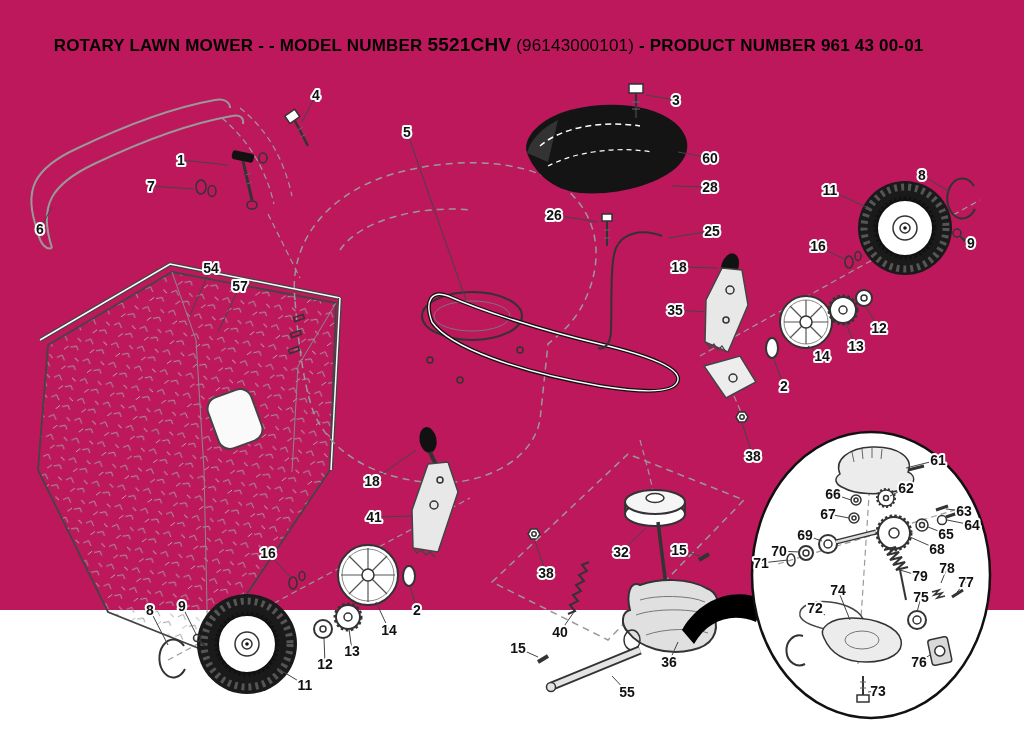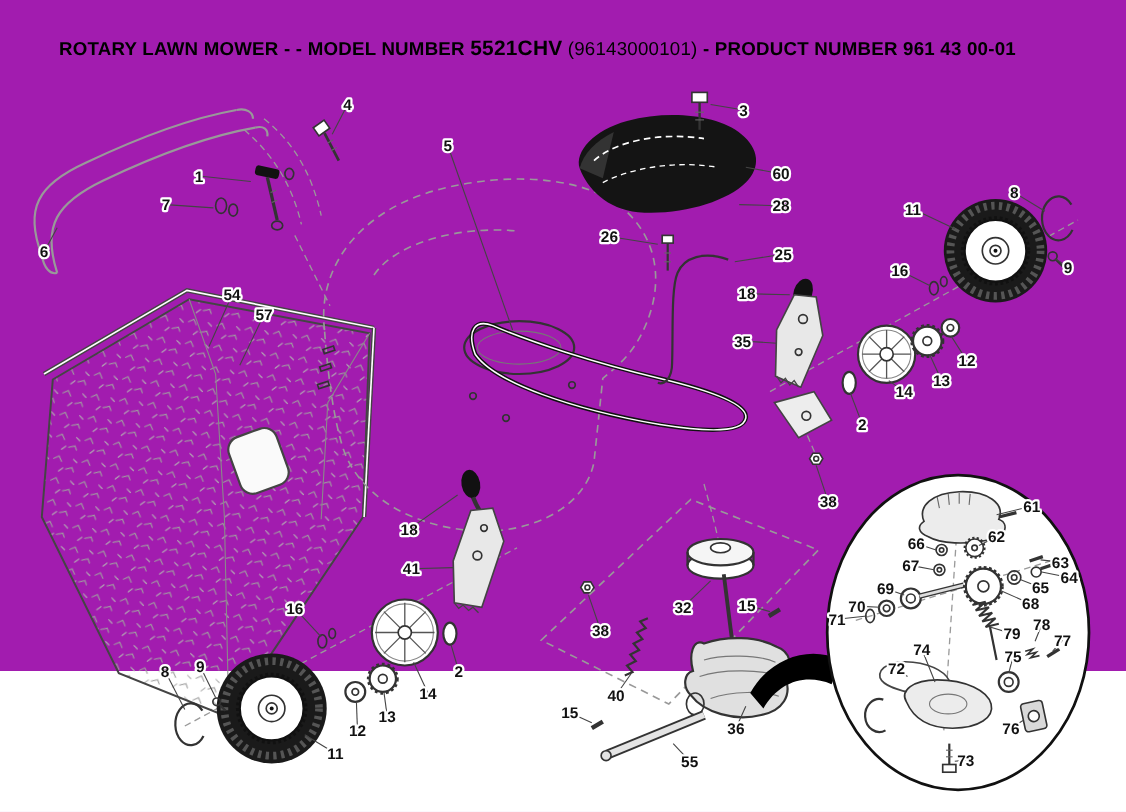--- a/index.html
+++ b/index.html
@@ -1,17 +1,17 @@
 <!DOCTYPE html>
 <html><head>
 <meta charset="utf-8">
 <style>
   *{margin:0;padding:0;box-sizing:border-box}
   html,body{width:1024px;height:738px;background:#fff;overflow:hidden}
-  .page{position:relative;width:1024px;height:610px;background:#a21caf;font-family:"Liberation Sans",sans-serif;color:#000}
+  .page{position:relative;width:1024px;height:610px;background:#be185d;font-family:"Liberation Sans",sans-serif;color:#000}
   .title{position:absolute;left:34px;top:14px;font-size:17px;font-weight:700;white-space:pre;letter-spacing:.2px}
   .title .model{font-size:19px;font-weight:800}
   .title .serial{font-weight:400}
   svg.diagram{position:absolute;left:0;top:0;width:1024px;height:738px}
   .callout{font-family:"Liberation Sans",sans-serif;font-size:14px;font-weight:600;fill:#111;
            text-anchor:middle;dominant-baseline:central;paint-order:stroke fill;stroke:#fff;stroke-width:4px;stroke-linejoin:round}
   .leader{stroke:#444;stroke-width:1}
   .ol{stroke:#333;fill:none;stroke-width:2}
   .thin{stroke:#333;fill:none;stroke-width:1.5}
   .dash{stroke:#9a9a9a;stroke-width:1.2;stroke-dasharray:6 4;fill:none}

